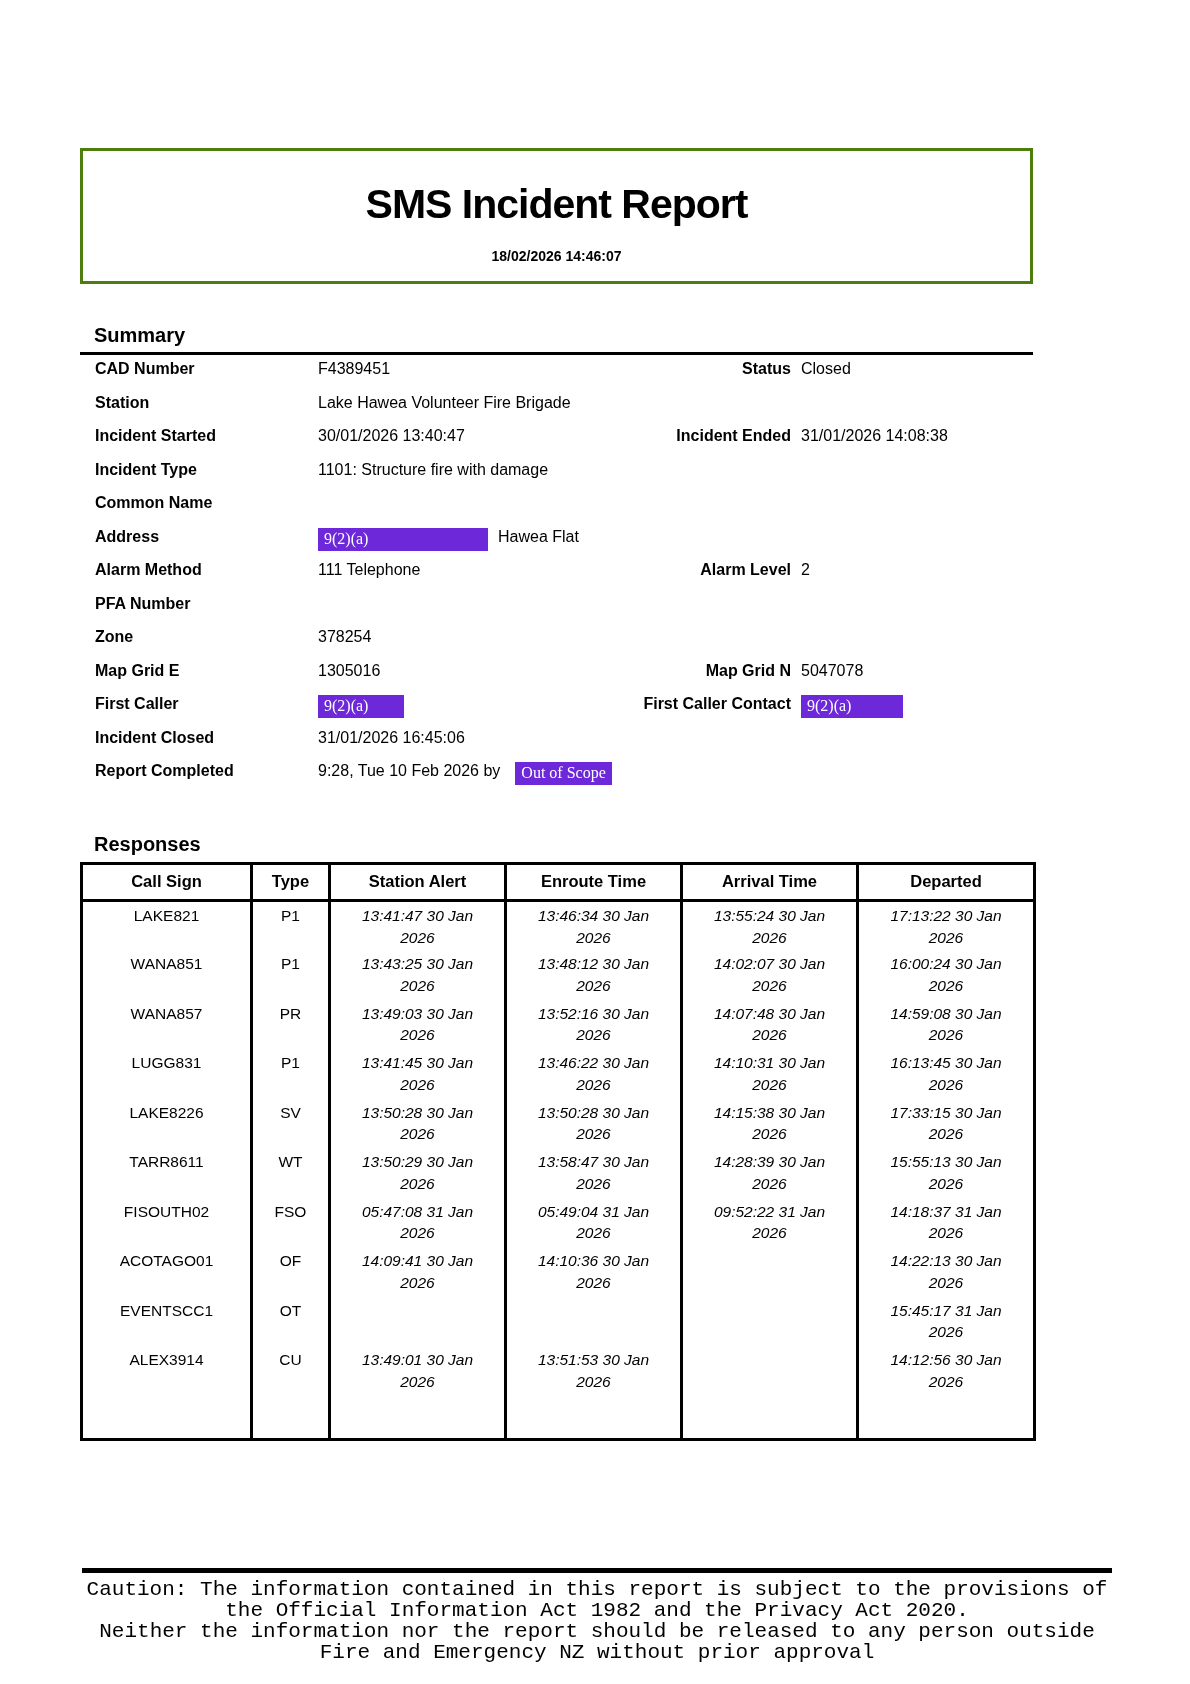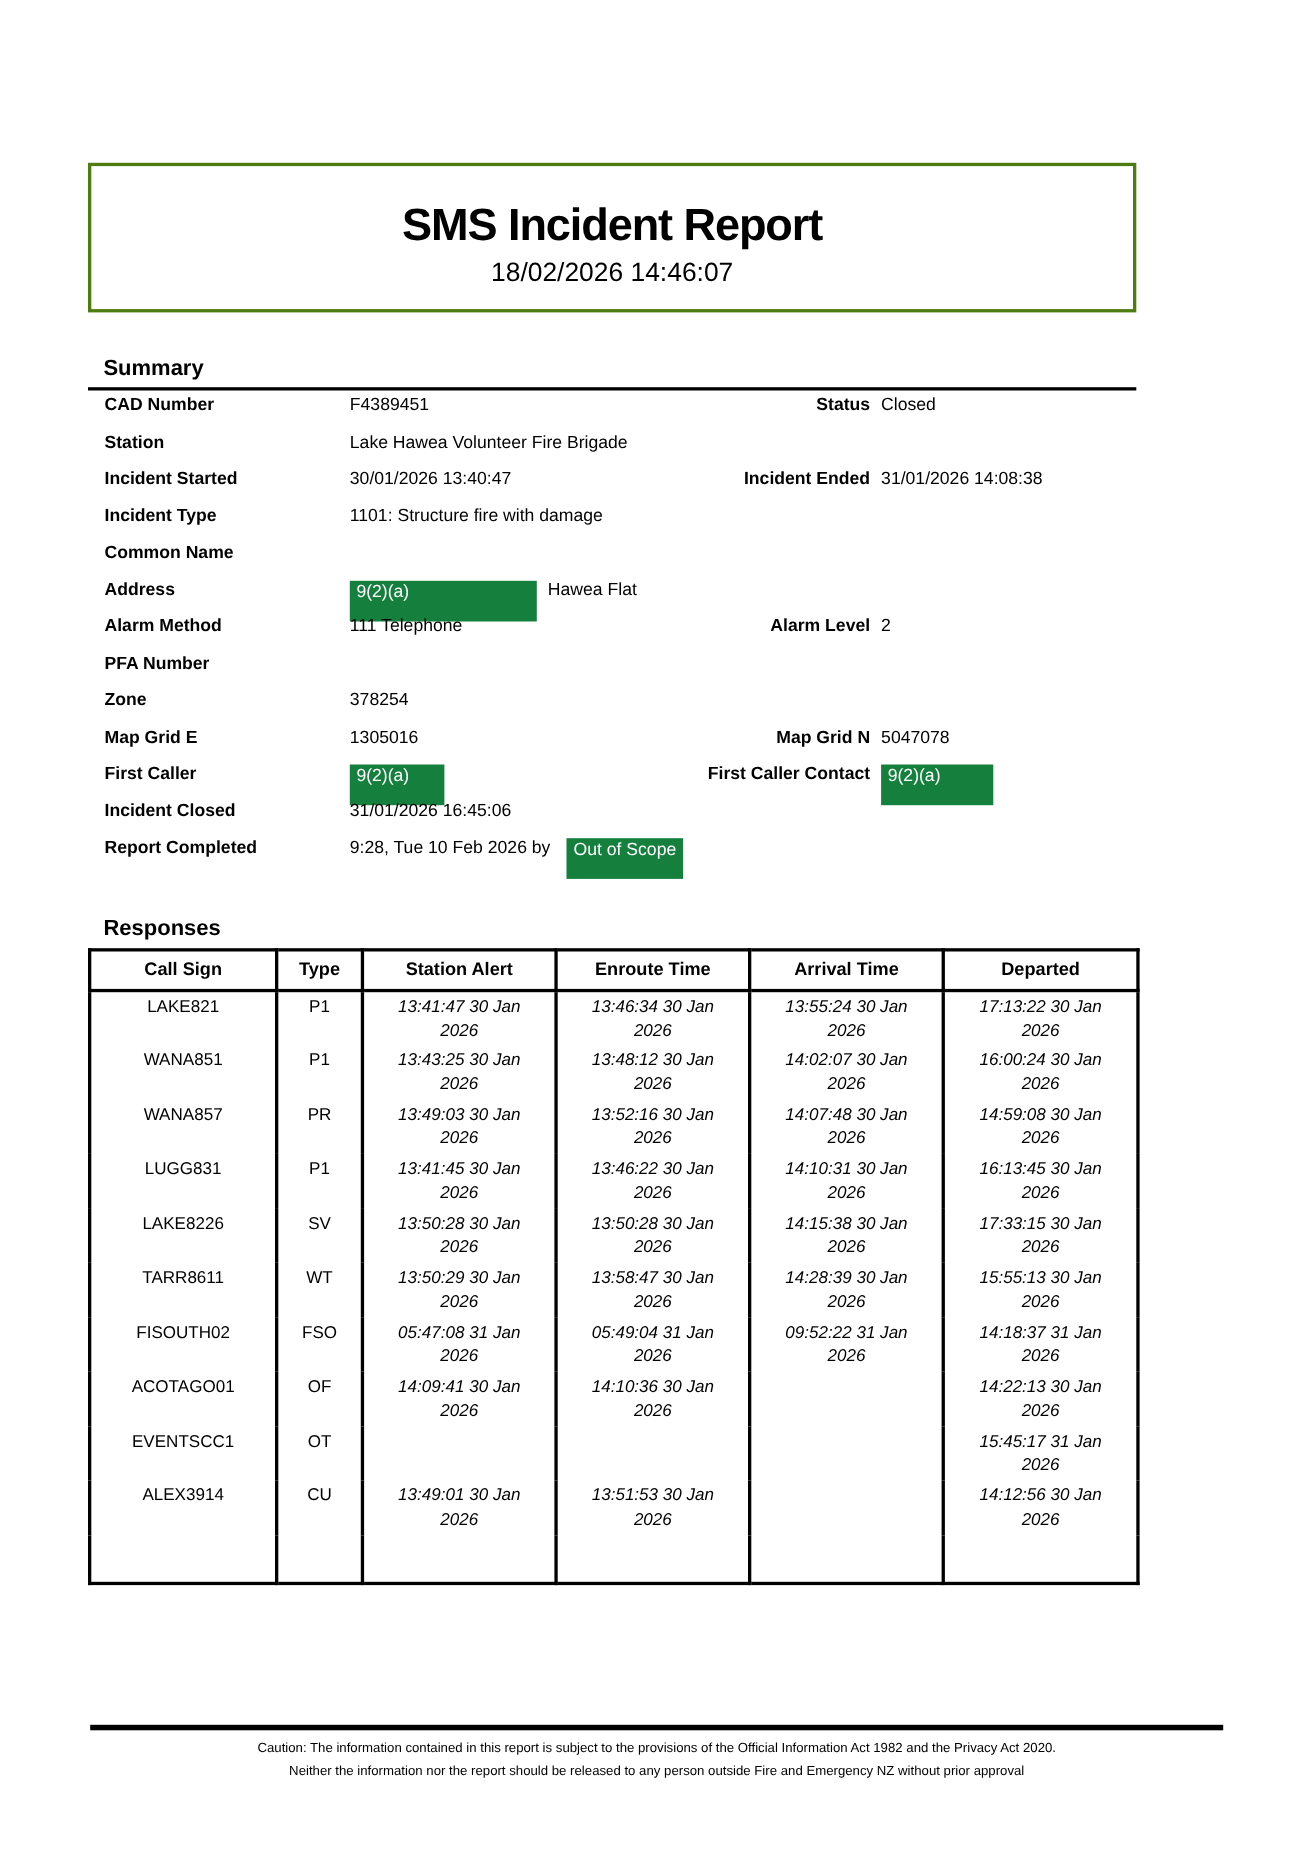--- a/index.html
+++ b/index.html
@@ -10,41 +10,41 @@
     font-family: "Liberation Sans", sans-serif;
   }
   .page { position: relative; width: 1190px; height: 1684px; overflow: hidden; }
 
   
   .title-box {
     position: absolute; left: 80px; top: 148px; width: 953px; height: 136px;
     border: 3px solid #4d7c0f; text-align: center;
   }
   .title-box .title { margin-top: 30px; font-size: 41px; font-weight: bold; letter-spacing: -1px; }
-  .title-box .subtitle { margin-top: 6px; font-size: 24px; font-weight: normal; }
+  .title-box .subtitle { margin-top: 20px; font-size: 14px; font-weight: bold; }
 
   
   .section-heading { position: absolute; left: 94px; font-size: 20px; font-weight: bold; }
   .rule { position: absolute; left: 80px; width: 953px; height: 3px; background: #000; }
 
   
   .summary-rows { position: absolute; left: 80px; top: 360px; width: 953px; }
   .sum-row {
     display: grid;
     grid-template-columns: 223px 1fr auto 232px;
     padding-left: 15px; height: 33.5px;
     font-size: 16px; align-items: start;
   }
   .sum-label { font-weight: bold; }
   .sum-label2 { font-weight: bold; text-align: right; padding-right: 10px; }
   .sum-value, .sum-value2 { text-align: left; }
 
   .redact {
-    display: inline-block; background: #15803d; color: #fff;
-    padding: 1px 6px 16px 6px; line-height: 20px; vertical-align: top;
+    display: inline-block; background: #6d28d9; color: #fff;
+    padding: 1px 6px 2px 6px; line-height: 20px; vertical-align: top; font-family: Liberation Serif, serif;
   }
   .redact.w170 { width: 170px; }
   .redact.w86  { min-width: 86px; }
   .redact.w102 { min-width: 102px; }
   .suffix { margin-left: 10px; }
   .prefix { margin-right: 15px; }
 
   
   .responses-table {
     position: absolute; left: 80px; top: 862px; width: 953px;
@@ -60,21 +60,21 @@
   }
   .responses-table td {
     font-size: 15.5px; line-height: 21.5px; height: 49.5px; padding-top: 3px;
   }
   .responses-table tr.spacer-row td { height: 44px; border-bottom: 3px solid #000; }
   .cellwrap { display: inline-block; max-width: 122px; font-style: italic; }
 
   
   .footer { position: absolute; left: 82px; top: 1568px; width: 1030px; text-align: center; }
   .footer-rule { width: 100%; height: 5px; background: #000; margin-bottom: 6px; }
-  .footer-line { font-size: 12px; line-height: 21px; }
+  .footer-line { font-size: 21px; line-height: 21px; font-family: Liberation Mono, monospace; }
 </style>
 </head>
 <body>
 
 <div class="page">
 
   <div class="title-box">
     <div class="title">SMS Incident Report</div>
     <div class="subtitle">18/02/2026 14:46:07</div>
   </div>

